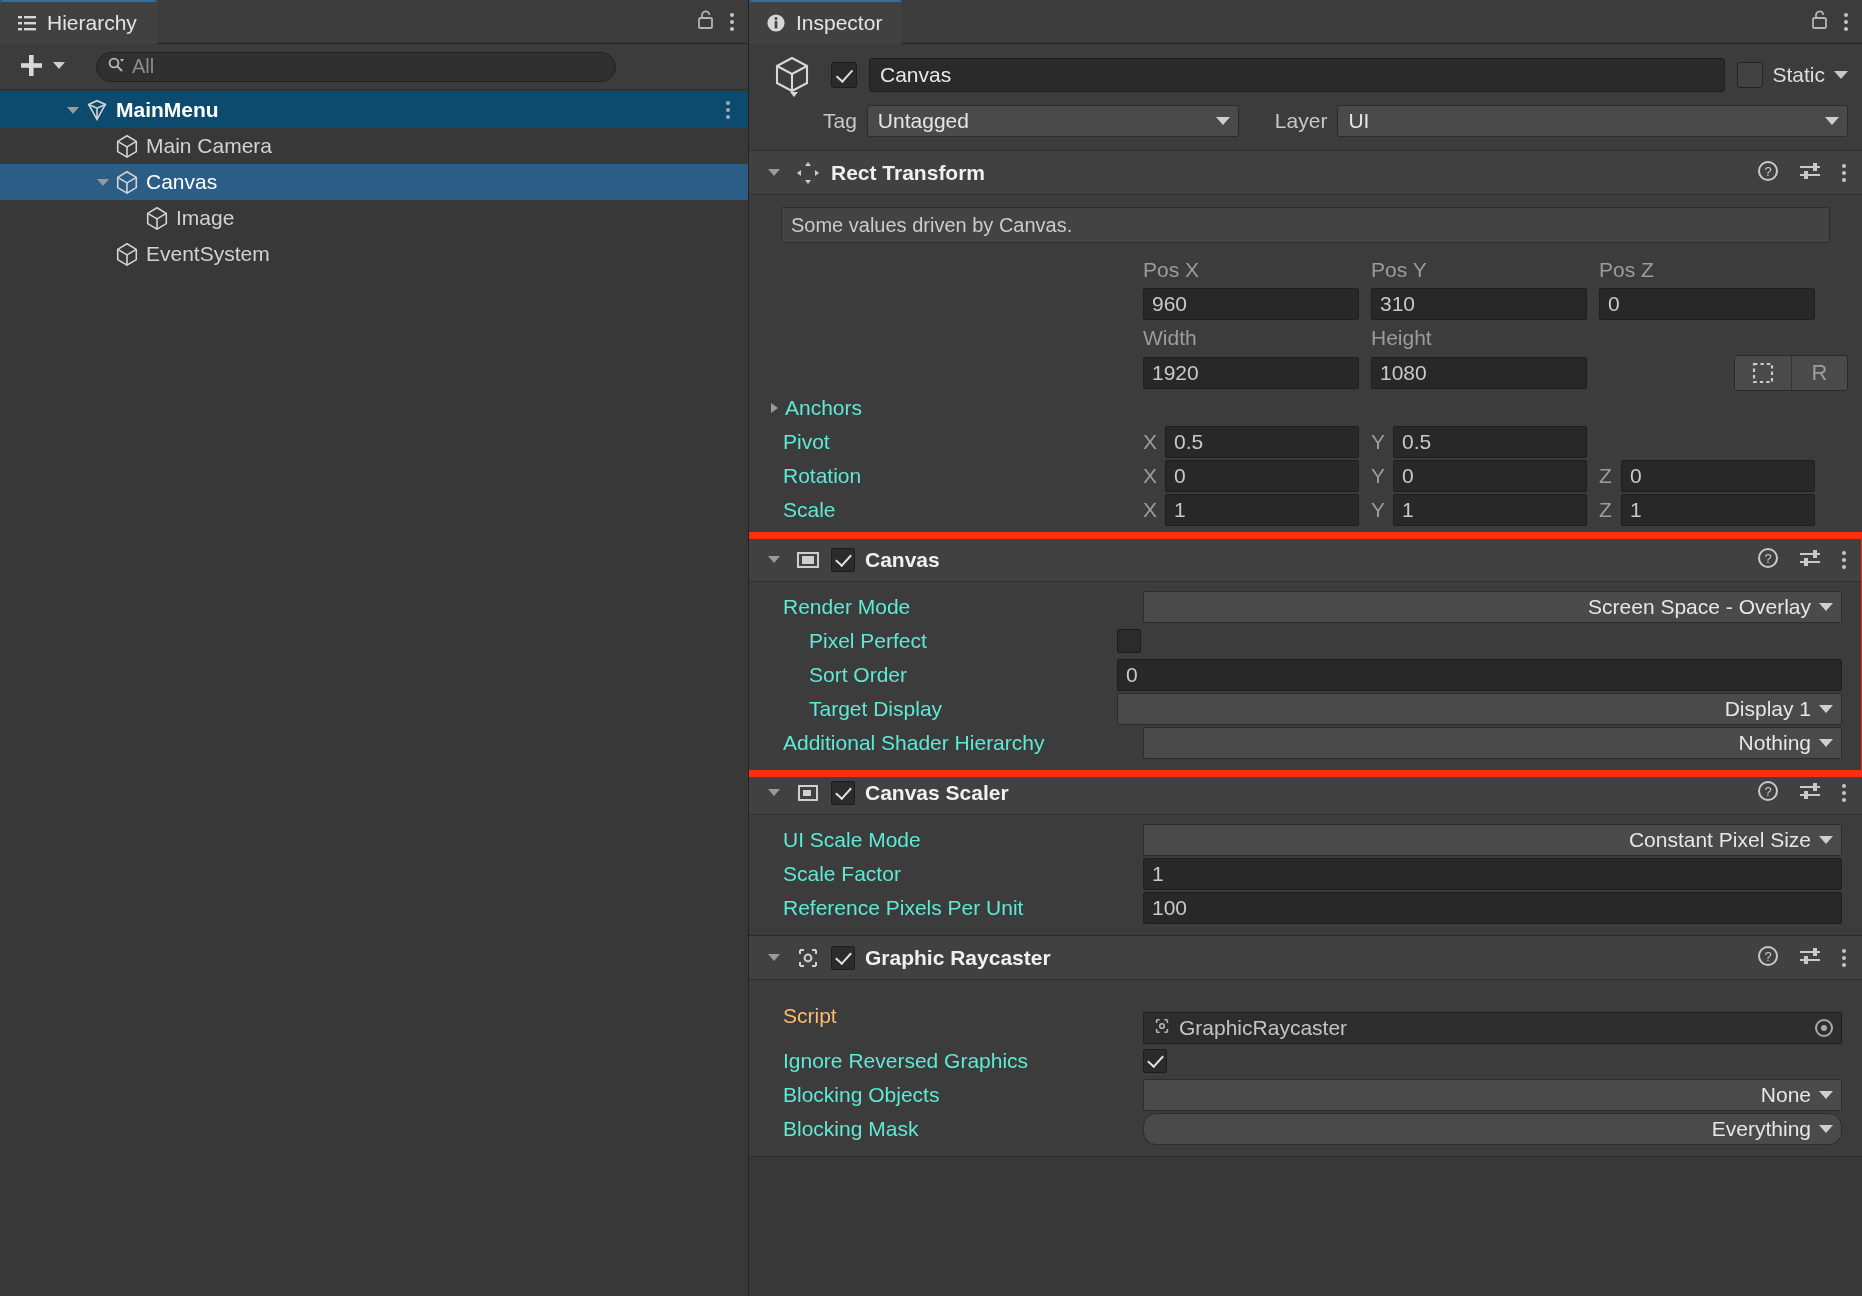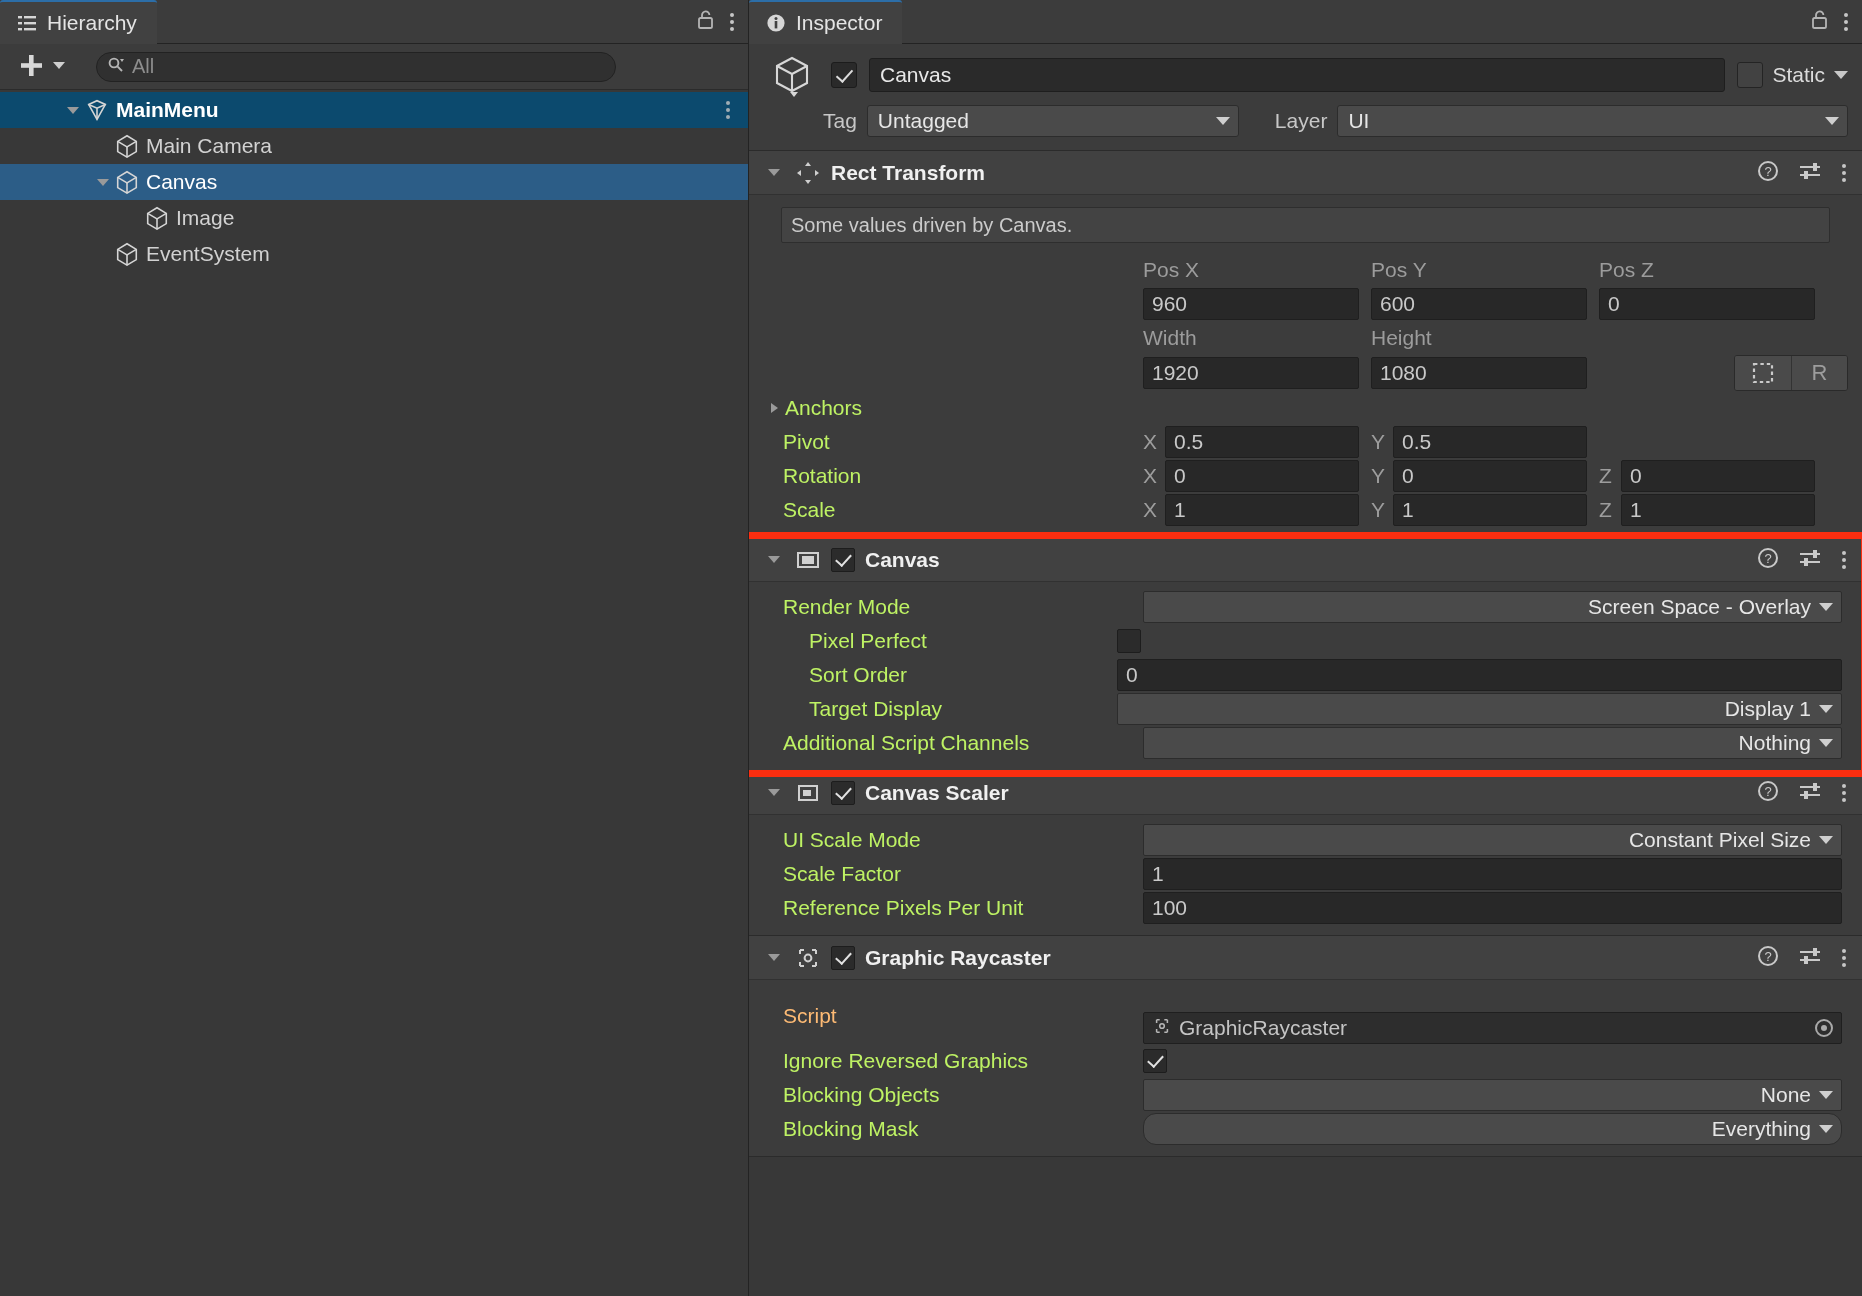--- a/index.html
+++ b/index.html
@@ -189,21 +189,21 @@
     margin-left: auto; display: flex; align-items: center;
     gap: 18px; padding-right: 16px;
   }
   .comp-body { padding: 8px 0 10px 0; }
 
   .row {
     display: flex; align-items: center;
     min-height: 34px; padding: 0 14px 0 34px;
     gap: 0;
   }
-  .row-lbl { color: #bef264; font-size: 21px; flex: 0 0 auto; }
+  .row-lbl { color: #5eead4; font-size: 21px; flex: 0 0 auto; }
   .row-lbl.dim { color: #fdba74; }
 
   .field {
     background: #282828; border: 1px solid #1f1f1f; border-radius: 2px;
     height: 32px; display: flex; align-items: center;
     padding: 0 8px; color: #c9c9c9; font-size: 21px;
   }
 
   .note-box {
     margin: 4px 32px 10px 32px;
@@ -508,21 +508,21 @@
             <div class="note-box">Some values driven by Canvas.</div>
             <div class="row">
               <span style="width:360px"></span>
               <span class="col-head" style="width: 228px;">Pos X</span>
               <span class="col-head" style="width: 228px;">Pos Y</span>
               <span class="col-head" style="width: 228px;">Pos Z</span>
             </div>
             <div class="row">
               <span style="width:360px"></span>
               <span class="field" style="width: 216px; margin-right: 12px;">960</span>
-              <span class="field" style="width: 216px; margin-right: 12px;">600</span>
+              <span class="field" style="width: 216px; margin-right: 12px;">310</span>
               <span class="field" style="width: 216px; margin-right: 12px;">0</span>
             </div>
             <div class="row">
               <span style="width:360px"></span>
               <span class="col-head" style="width: 228px;">Width</span>
               <span class="col-head" style="width: 228px;">Height</span>
             </div>
             <div class="row">
               <span style="width:360px"></span>
               <span class="field" style="width: 216px; margin-right: 12px;">1920</span>
@@ -621,21 +621,21 @@
               <span class="field" style="flex: 1 1 0%; margin-right: 6px;">0</span>
             </div>
             <div class="row">
               <span class="row-lbl" style="width: 334px; padding-left: 26px;">Target Display</span>
               <span class="dd-wide" style="flex: 1 1 0%; margin-right: 6px;">
                 <span>Display 1</span>
                 <span class="dd-caret"></span>
               </span>
             </div>
             <div class="row">
-              <span class="row-lbl" style="width: 360px; padding-left: 0px;">Additional Script Channels</span>
+              <span class="row-lbl" style="width: 360px; padding-left: 0px;">Additional Shader Hierarchy</span>
               <span class="dd-wide" style="flex: 1 1 0%; margin-right: 6px;">
                 <span>Nothing</span>
                 <span class="dd-caret"></span>
               </span>
             </div>
           </div>
         </div>
         <div class="comp">
           <div class="comp-head">
             <span class="twisty open">

